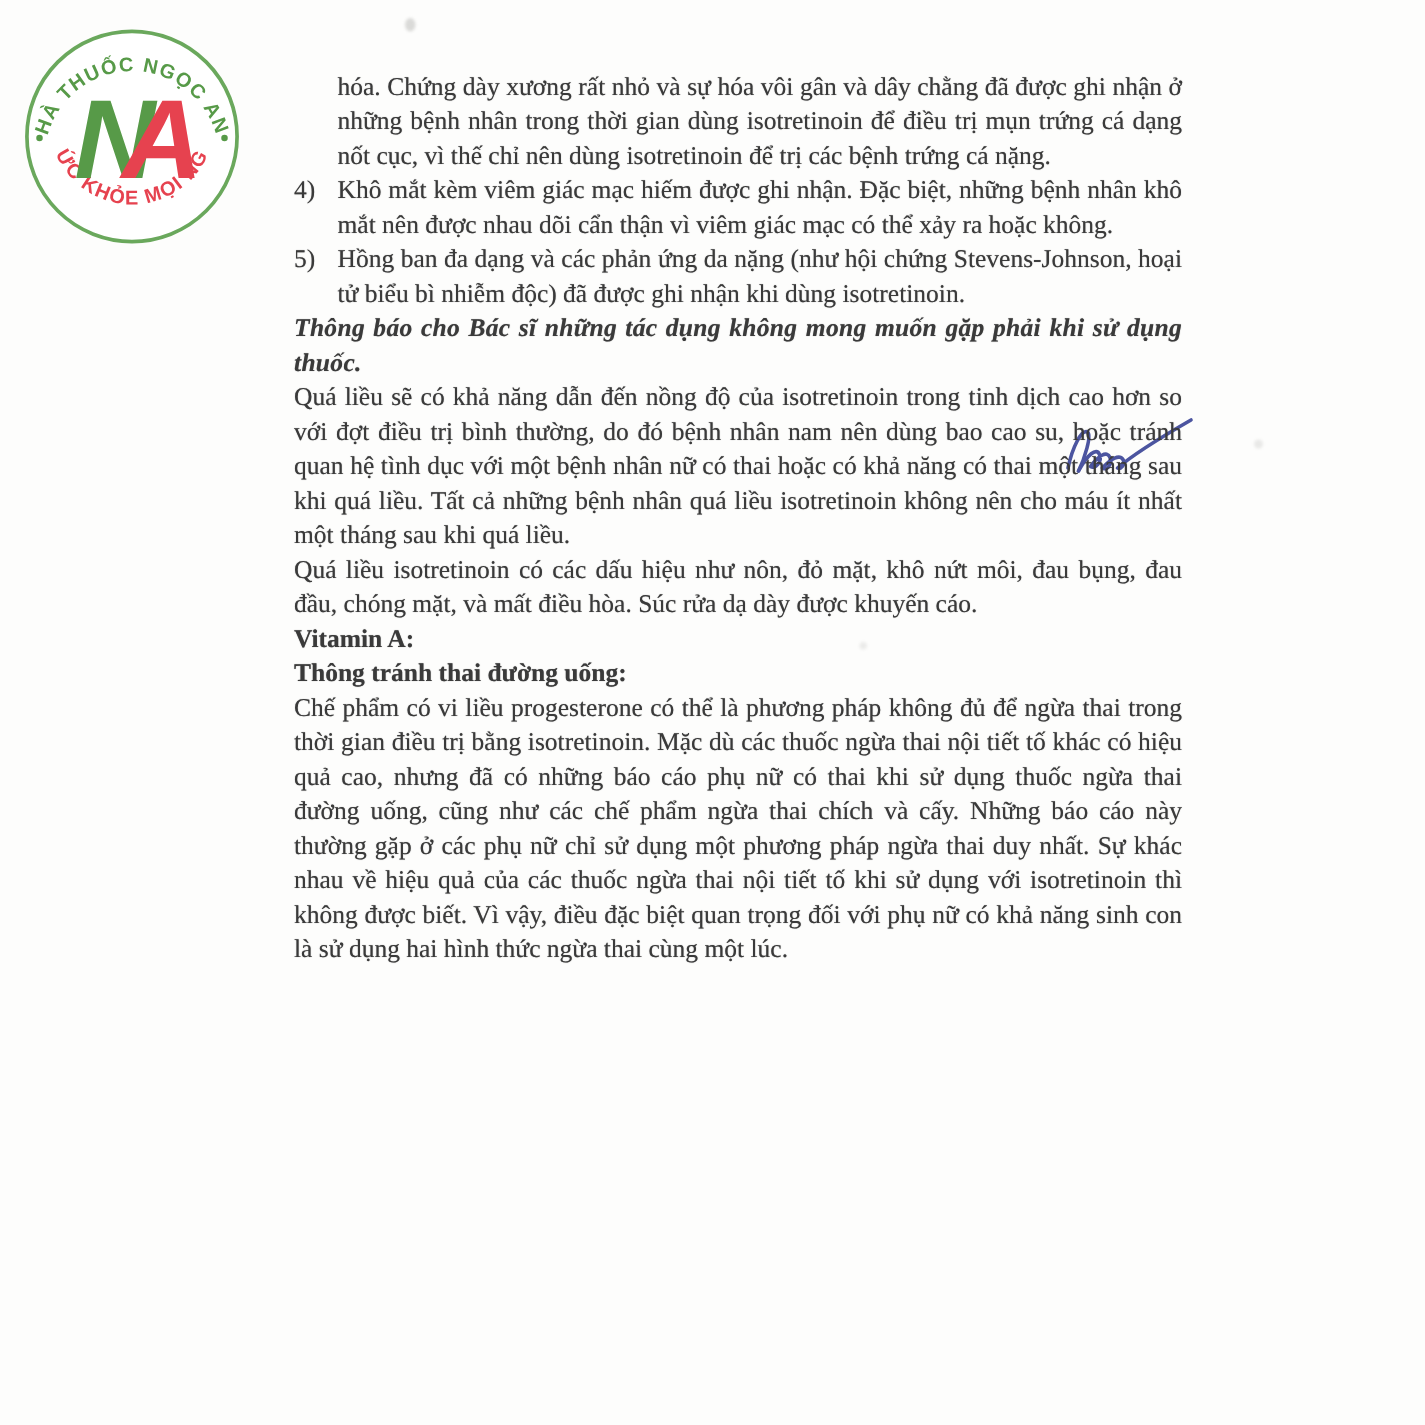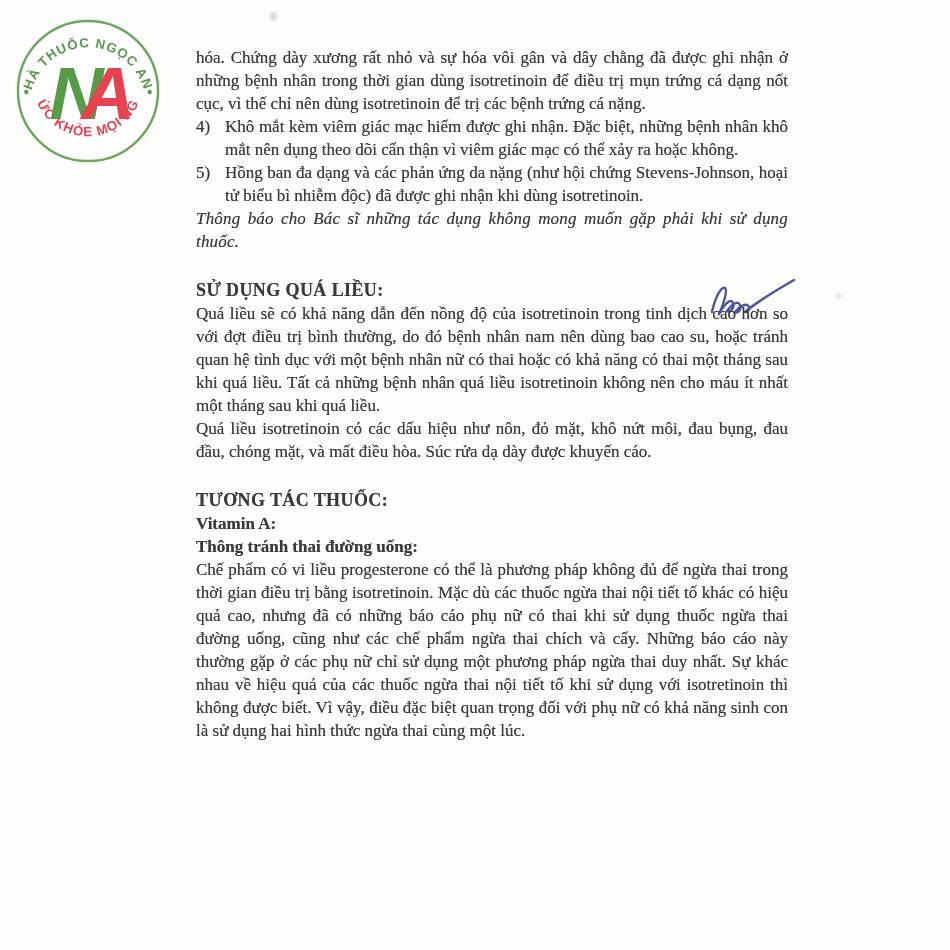--- a/index.html
+++ b/index.html
@@ -21,25 +21,25 @@
   .logo { position:absolute; left:14px; top:16px; width:148px; height:148px; }
 
   
   .content {
     position:absolute; left:196px; top:46px; width:592px;
     font-size:17px; line-height:23px;
     text-align:justify;
     text-shadow:0 0 .6px rgba(58,58,58,.65);
   }
   .para { margin:0; }
-  .indented { }
+  .indented { margin-left:29px; }
   .list-item { display:flex; }
   .list-item .marker { width:29px; flex:0 0 29px; }
   .list-item .body { flex:1; text-align:justify; }
-  .notice { font-weight:normal; font-style:italic; letter-spacing:.2px; }
+  .notice { font-weight:bold; font-style:italic; letter-spacing:.2px; }
   .section-heading {
     margin:26px 0 0 0;
     font-weight:bold; font-size:18px; letter-spacing:.4px;
   }
   .sub-heading { font-weight:bold; }
 
   
   .signature { position:absolute; left:702px; top:268px; width:96px; height:52px; }
 </style>
 </head>
@@ -76,35 +76,33 @@
       <path d="M33,44 C38,38 45,34 47,39 C48,42 45,45 43,44 C50,38 66,27 92,12"></path>
     </g>
   </svg>
 
   <div class="content">
 
     <p class="para indented">hóa. Chứng dày xương rất nhỏ và sự hóa vôi gân và dây chằng đã được ghi nhận ở những bệnh nhân trong thời gian dùng isotretinoin để điều trị mụn trứng cá dạng nốt cục, vì thế chỉ nên dùng isotretinoin để trị các bệnh trứng cá nặng.</p>
 
     <div class="list-item">
       <span class="marker">4)</span>
-      <span class="body">Khô mắt kèm viêm giác mạc hiếm được ghi nhận. Đặc biệt, những bệnh nhân khô mắt nên dụng theo dõi cẩn thận vì viêm giác mạc có thể xảy ra hoặc không.</span>
+      <span class="body">Khô mắt kèm viêm giác mạc hiếm được ghi nhận. Đặc biệt, những bệnh nhân khô mắt nên được nhau dõi cẩn thận vì viêm giác mạc có thể xảy ra hoặc không.</span>
     </div>
 
     <div class="list-item">
       <span class="marker">5)</span>
       <span class="body">Hồng ban đa dạng và các phản ứng da nặng (như hội chứng Stevens-Johnson, hoại tử biểu bì nhiễm độc) đã được ghi nhận khi dùng isotretinoin.</span>
     </div>
 
     <p class="para notice">Thông báo cho Bác sĩ những tác dụng không mong muốn gặp phải khi sử dụng thuốc.</p>
 
-    <h2 class="section-heading">SỬ DỤNG QUÁ LIỀU:</h2>
     <p class="para">Quá liều sẽ có khả năng dẫn đến nồng độ của isotretinoin trong tinh dịch cao hơn so với đợt điều trị bình thường, do đó bệnh nhân nam nên dùng bao cao su, hoặc tránh quan hệ tình dục với một bệnh nhân nữ có thai hoặc có khả năng có thai một tháng sau khi quá liều. Tất cả những bệnh nhân quá liều isotretinoin không nên cho máu ít nhất một tháng sau khi quá liều.</p>
     <p class="para">Quá liều isotretinoin có các dấu hiệu như nôn, đỏ mặt, khô nứt môi, đau bụng, đau đầu, chóng mặt, và mất điều hòa. Súc rửa dạ dày được khuyến cáo.</p>
 
-    <h2 class="section-heading">TƯƠNG TÁC THUỐC:</h2>
 
     <p class="para sub-heading">Vitamin A:</p>
 
 
     <p class="para sub-heading">Thông tránh thai đường uống:</p>
     <p class="para">Chế phẩm có vi liều progesterone có thể là phương pháp không đủ để ngừa thai trong thời gian điều trị bằng isotretinoin. Mặc dù các thuốc ngừa thai nội tiết tố khác có hiệu quả cao, nhưng đã có những báo cáo phụ nữ có thai khi sử dụng thuốc ngừa thai đường uống, cũng như các chế phẩm ngừa thai chích và cấy. Những báo cáo này thường gặp ở các phụ nữ chỉ sử dụng một phương pháp ngừa thai duy nhất. Sự khác nhau về hiệu quả của các thuốc ngừa thai nội tiết tố khi sử dụng với isotretinoin thì không được biết. Vì vậy, điều đặc biệt quan trọng đối với phụ nữ có khả năng sinh con là sử dụng hai hình thức ngừa thai cùng một lúc.</p>
 
   </div>
 </div>
 

